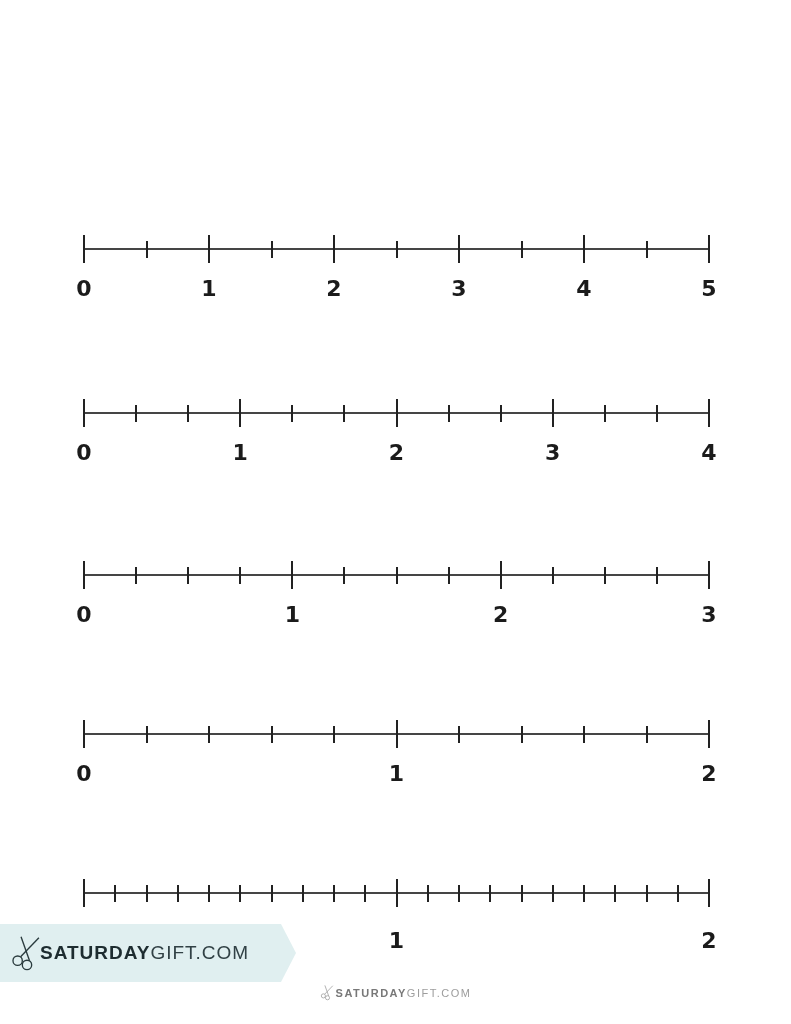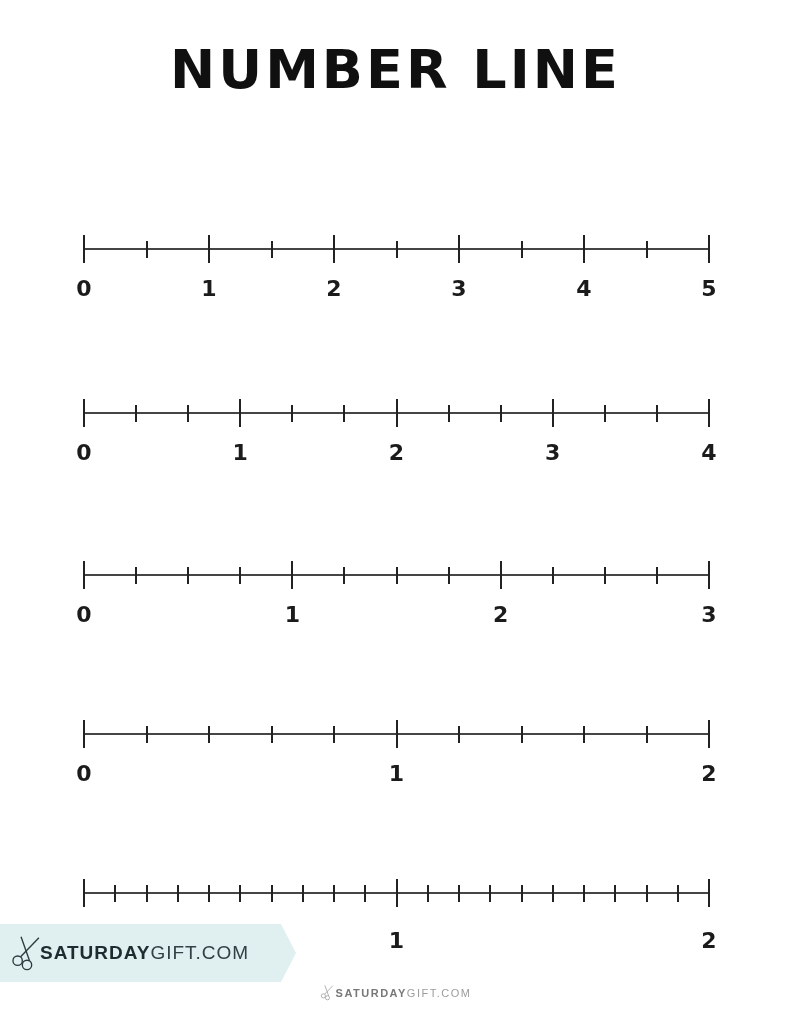--- a/index.html
+++ b/index.html
@@ -54,21 +54,20 @@
     font-size:11px;letter-spacing:1.5px;line-height:18px;z-index:6;
   }
   .footer .scissors{width:15px;height:17px;vertical-align:-4px;margin-right:1px;}
   .footer .bold{font-weight:700;color:#787878;}
   .footer .light{font-weight:400;color:#9d9d9d;}
 </style>
 </head>
 <body>
 
 <div class="header">
-  <div class="title">NUMBER LINE</div>
 </div>
 
 <div class="nl" id="nl0">
     <div class="axis"></div>
     <div class="tick major" style="left: 0%;"></div>
     <div class="tick minor" style="left: 10%;"></div>
     <div class="tick major" style="left: 20%;"></div>
     <div class="tick minor" style="left: 30%;"></div>
     <div class="tick major" style="left: 40%;"></div>
     <div class="tick minor" style="left: 50%;"></div>

